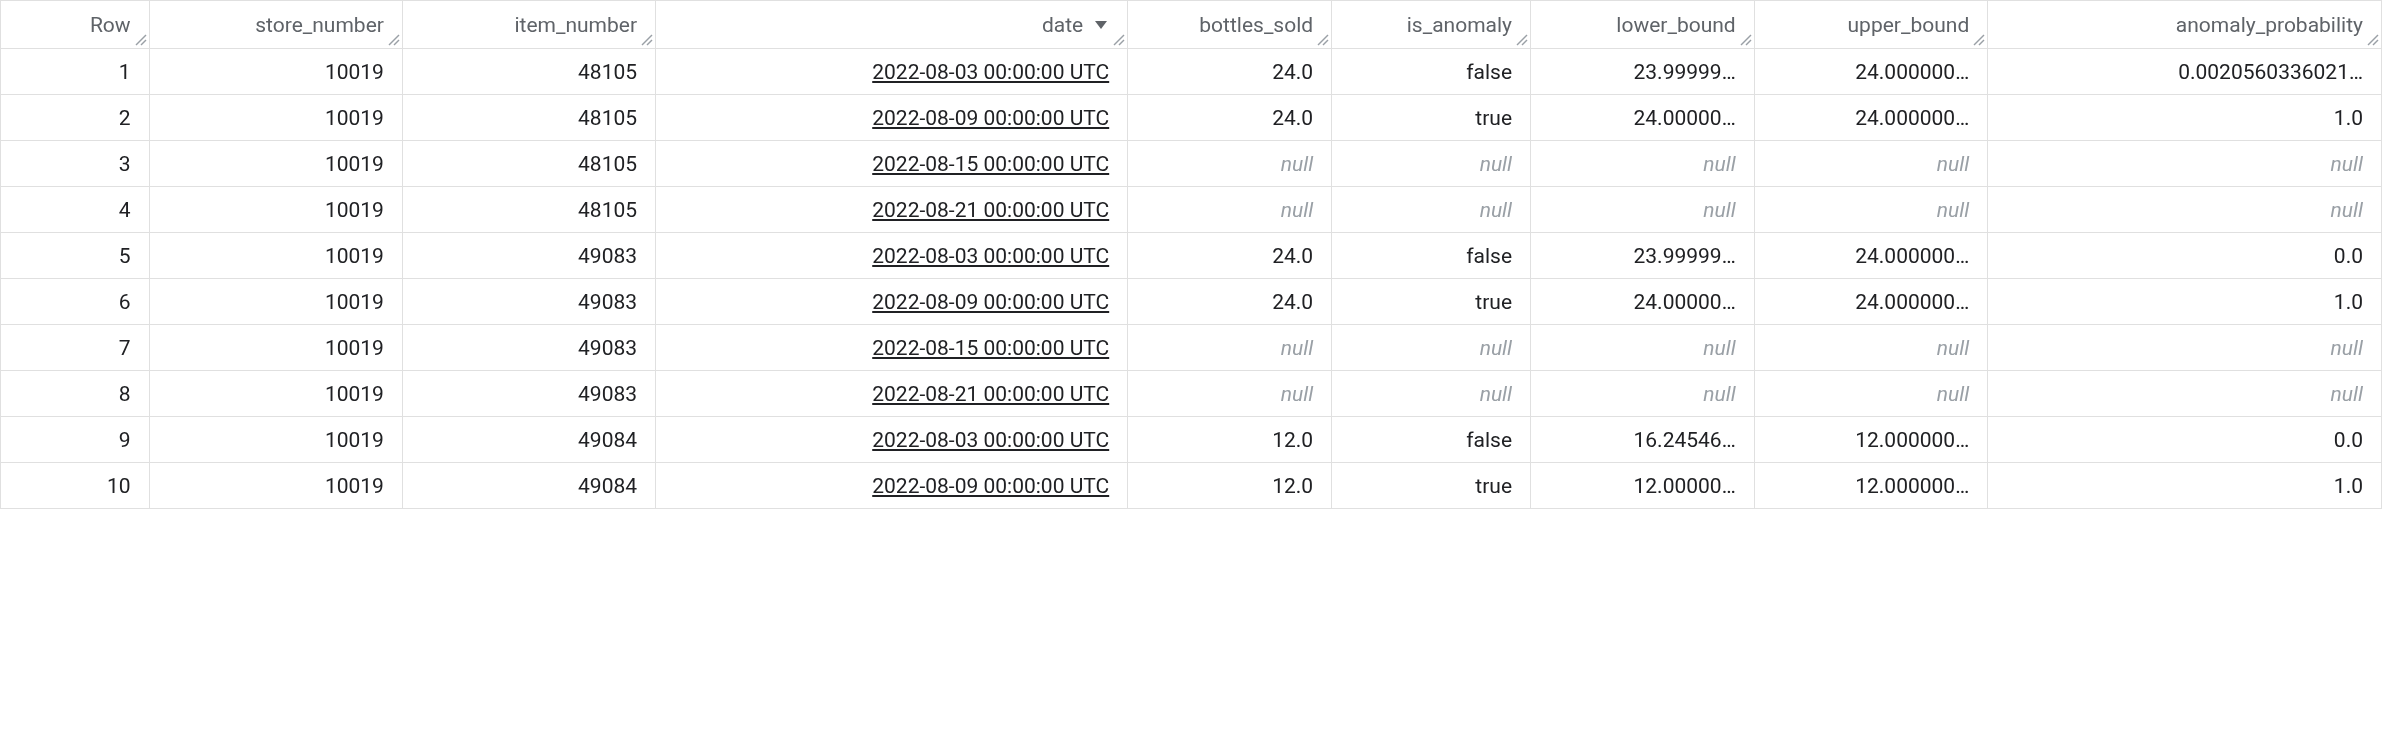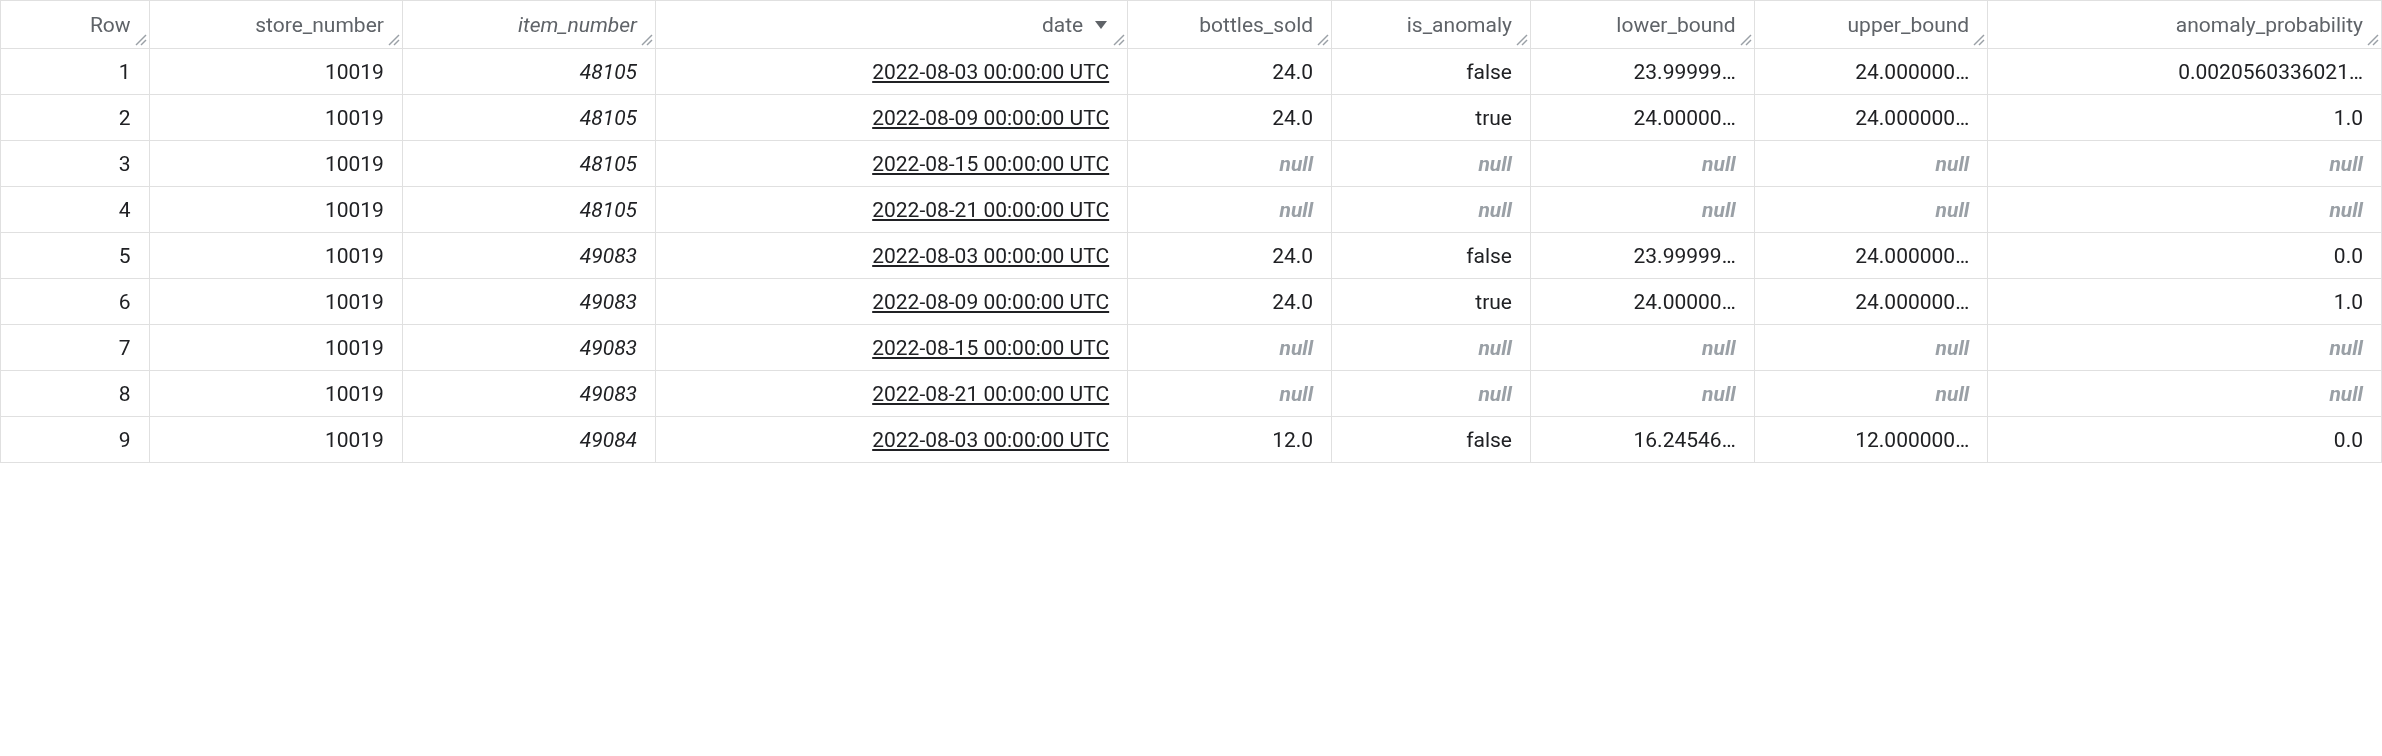--- a/index.html
+++ b/index.html
@@ -54,26 +54,25 @@
     width: 14px;
     height: 14px;
     cursor: col-resize;
   }
   .resize-handle svg { display: block; }
   .num  { text-align: right; }
   .txt  { text-align: right; }
   .null {
     color: #9aa0a6;
     font-style: italic;
-    font-weight: bold;
   }
   
   .c-row   { width: 150px; }
   .c-store { width: 255px; }
-  .c-item  { width: 255px; font-style: italic; }
+  .c-item  { width: 255px; }
   .c-date  { width: 476px; text-decoration: underline; }
   .c-bottles { width: 205px; }
   .c-anom  { width: 200px; }
   .c-lb    { width: 225px; margin-top: 36px; }
   .c-ub    { width: 235px; }
   .c-prob  { width: 397px; margin-top: 44px; }
 </style>
 </head>
 <body>
 
@@ -228,13 +227,24 @@
       <div class="td num c-row">9</div>
       <div class="td txt c-store">10019</div>
       <div class="td txt c-item">49084</div>
       <div class="td txt c-date">2022-08-03 00:00:00 UTC</div>
       <div class="td num c-bottles">12.0</div>
       <div class="td txt c-anom">false</div>
       <div class="td num c-lb">16.24546…</div>
       <div class="td num c-ub">12.000000…</div>
       <div class="td num c-prob">0.0</div>
     </div>
+    <div class="tr">
+      <div class="td num c-row">10</div>
+      <div class="td txt c-store">10019</div>
+      <div class="td txt c-item">49084</div>
+      <div class="td txt c-date">2022-08-09 00:00:00 UTC</div>
+      <div class="td num c-bottles">12.0</div>
+      <div class="td txt c-anom">true</div>
+      <div class="td num c-lb">12.00000…</div>
+      <div class="td num c-ub">12.000000…</div>
+      <div class="td num c-prob">1.0</div>
+    </div>
   </div>
 
 </body></html>

